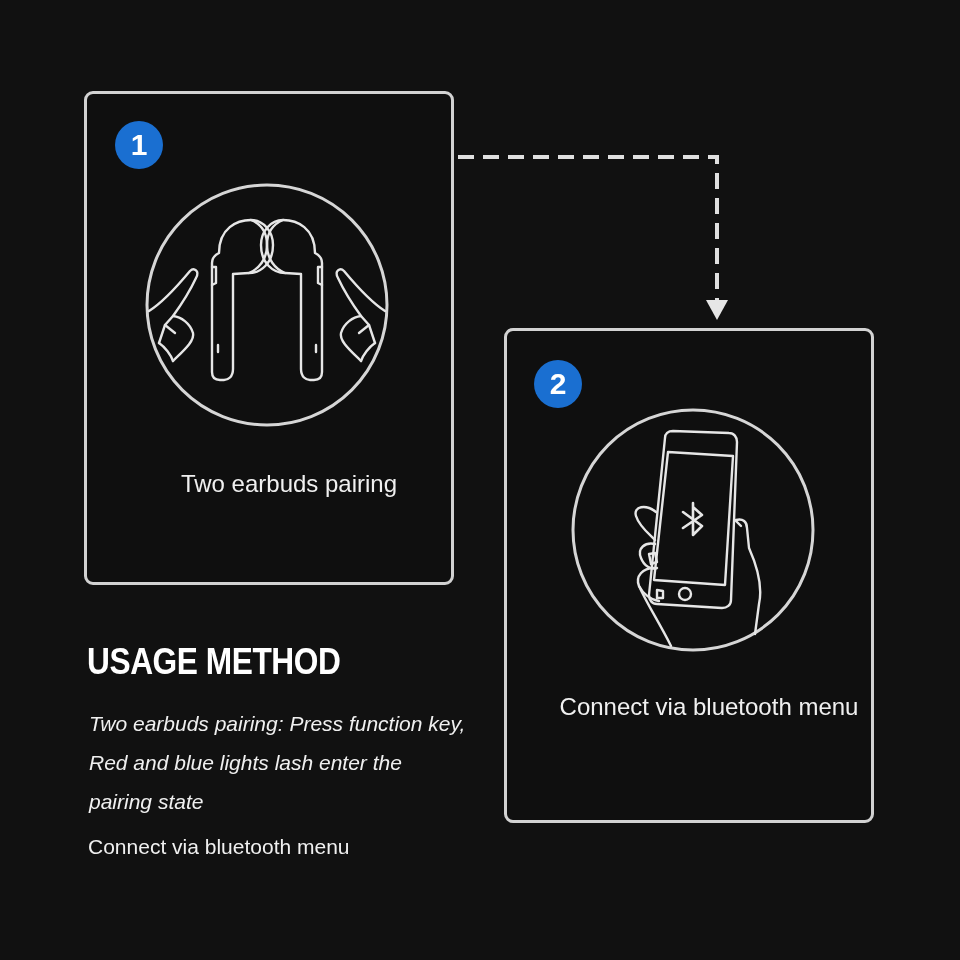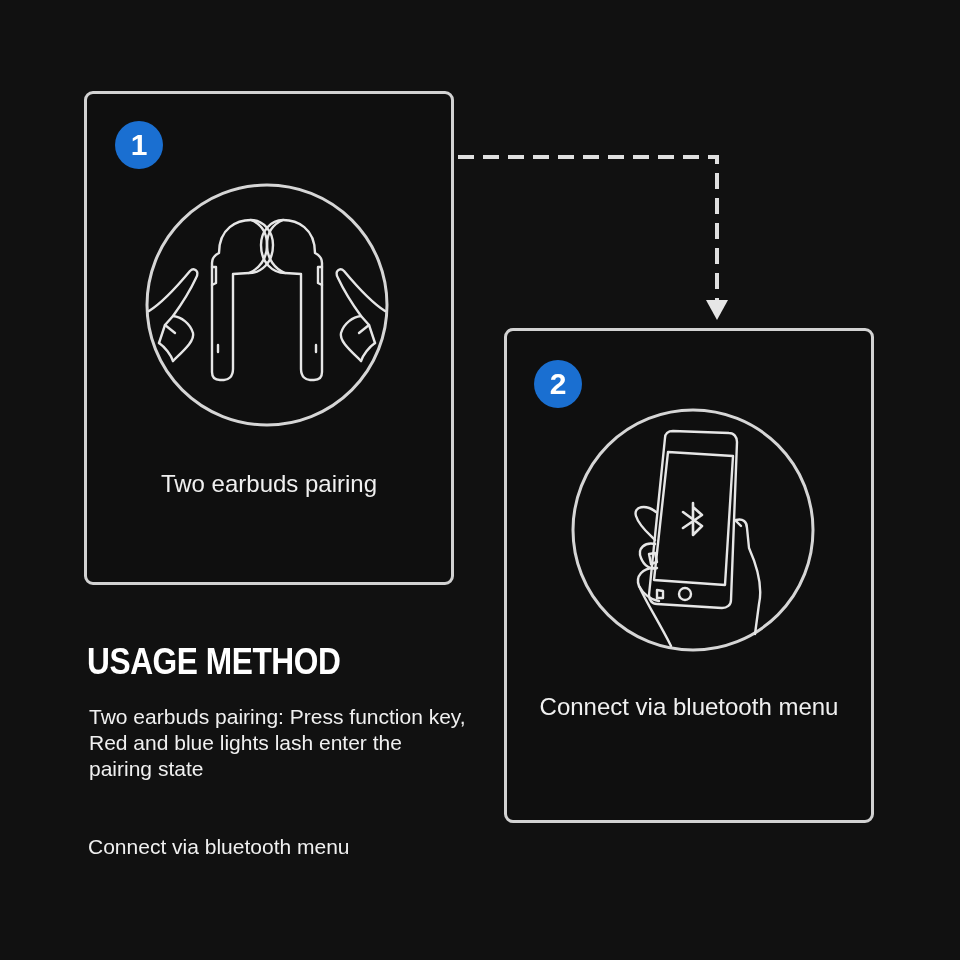--- a/index.html
+++ b/index.html
@@ -38,20 +38,21 @@
     position: absolute;
   }
   #card1 .illus { left: 58px; top: 89px; width: 244px; height: 244px; }
   #card2 .illus { left: 64px; top: 77px; width: 244px; height: 244px; }
   .caption {
     position: absolute;
     left: 0; width: 100%;
     text-align: center;
     font-size: 24px;
     color: #f0f0f0;
+    padding-left: 20px;
   }
   #card1 .caption { top: 376px; }
   #card2 .caption { top: 362px; }
   #connector { position: absolute; left: 450px; top: 145px; width: 290px; height: 185px; }
   #usage-title {
     position: absolute;
     left: 87px; top: 641px;
     font-family: "Liberation Sans", sans-serif;
     font-weight: bold;
     font-size: 36px;
@@ -59,22 +60,23 @@
     color: #ffffff;
     transform: scaleX(0.88);
     transform-origin: left top;
     white-space: nowrap;
   }
   #usage-desc {
     position: absolute;
     left: 89px; top: 704px;
     width: 380px;
     font-size: 21px;
-    line-height: 26px;
+    line-height: 39px;
     color: #f0f0f0;
+    font-style: italic;
   }
   #usage-step2 {
     position: absolute;
     left: 88px; top: 835px;
     font-size: 21px;
     color: #f0f0f0;
     white-space: nowrap;
   }
 </style>
 </head>

